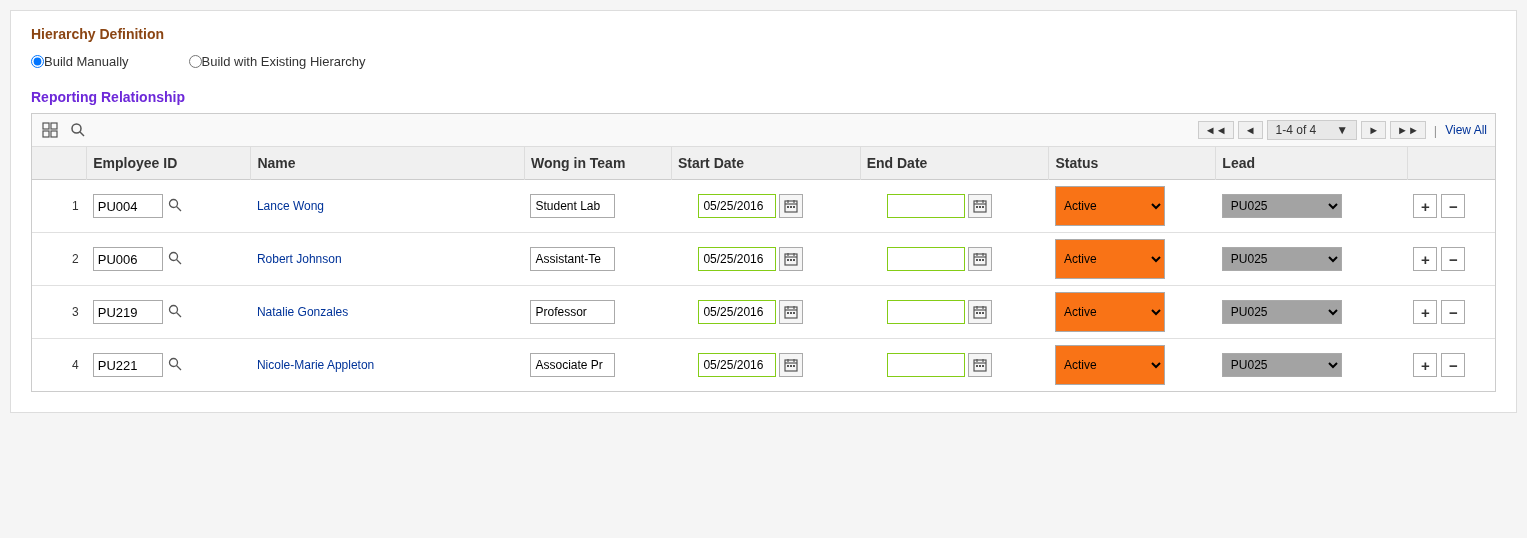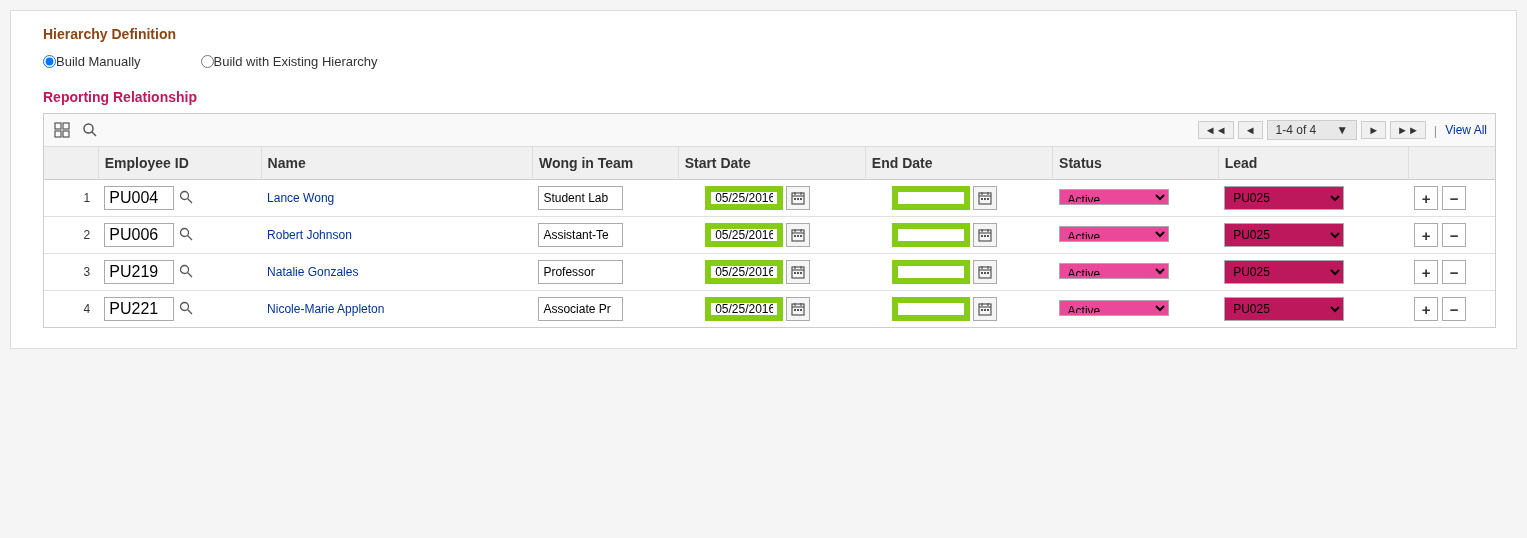--- a/index.html
+++ b/index.html
@@ -5,21 +5,21 @@
     * { box-sizing: border-box; margin: 0; padding: 0; }
     body {
       font-family: Arial, sans-serif;
       font-size: 13px;
       background: #f5f5f5;
       color: #333;
     }
     .page-container {
       background: #fff;
       margin: 10px;
-      padding: 15px 20px 20px 32px;
+      padding: 15px 20px 20px 20px;
       border: 1px solid #ddd;
     }
     .section-title {
       color: #8b4513;
       font-size: 14px;
       font-weight: bold;
       margin-bottom: 12px;
     }
     .radio-group {
       display: flex;
@@ -33,21 +33,21 @@
       font-size: 13px;
       cursor: pointer;
     }
     .radio-label input[type="radio"] {
       margin: 0;
     }
     .reporting-section {
       margin-top: 10px;
     }
     .reporting-title {
-      color: #be185d;
+      color: #6d28d9;
       font-size: 14px;
       font-weight: bold;
       margin-bottom: 8px;
     }
     .table-container {
       border: 1px solid #ccc;
       background: #fff;
     }
     .table-toolbar {
       display: flex;
@@ -139,21 +139,21 @@
       padding-right: 8px;
     }
     .employee-id-cell {
       display: flex;
       align-items: center;
       gap: 3px;
     }
     .id-input {
       border: 1px solid #aaa;
       padding: 3px 4px;
-      font-size: 16px;
+      font-size: 13px;
       width: 70px;
       height: 24px;
     }
     .search-icon-btn {
       background: none;
       border: none;
       cursor: pointer;
       padding: 2px;
       color: #555;
       font-size: 13px;
@@ -169,21 +169,21 @@
       font-size: 12px;
       width: 85px;
       height: 24px;
     }
     .date-cell {
       display: flex;
       align-items: center;
       gap: 3px;
     }
     .date-input {
-      border: 6px solid #84cc16;
+      border: 1px solid #84cc16;
       padding: 3px 4px;
       font-size: 12px;
       width: 78px;
       height: 24px;
       margin-left: 21px;
     }
     .cal-btn {
       background: none;
       border: 1px solid #aaa;
       padding: 2px 4px;
@@ -193,30 +193,30 @@
       display: flex;
       align-items: center;
       justify-content: center;
       background: #f5f5f5;
     }
     .status-select {
       border: 1px solid #aaa;
       padding: 2px 4px;
       font-size: 12px;
       width: 110px;
-      height: 16px;
-      background: #ec4899;
+      height: 40px;
+      background: #f97316;
     }
     .lead-select {
       border: 1px solid #aaa;
       padding: 2px 4px;
       font-size: 12px;
       width: 120px;
       height: 24px;
-      background: #be185d;
+      background: #a3a3a3;
     }
     .action-btn {
       background: #fff;
       border: 1px solid #aaa;
       width: 24px;
       height: 24px;
       cursor: pointer;
       font-size: 15px;
       display: flex;
       align-items: center;

